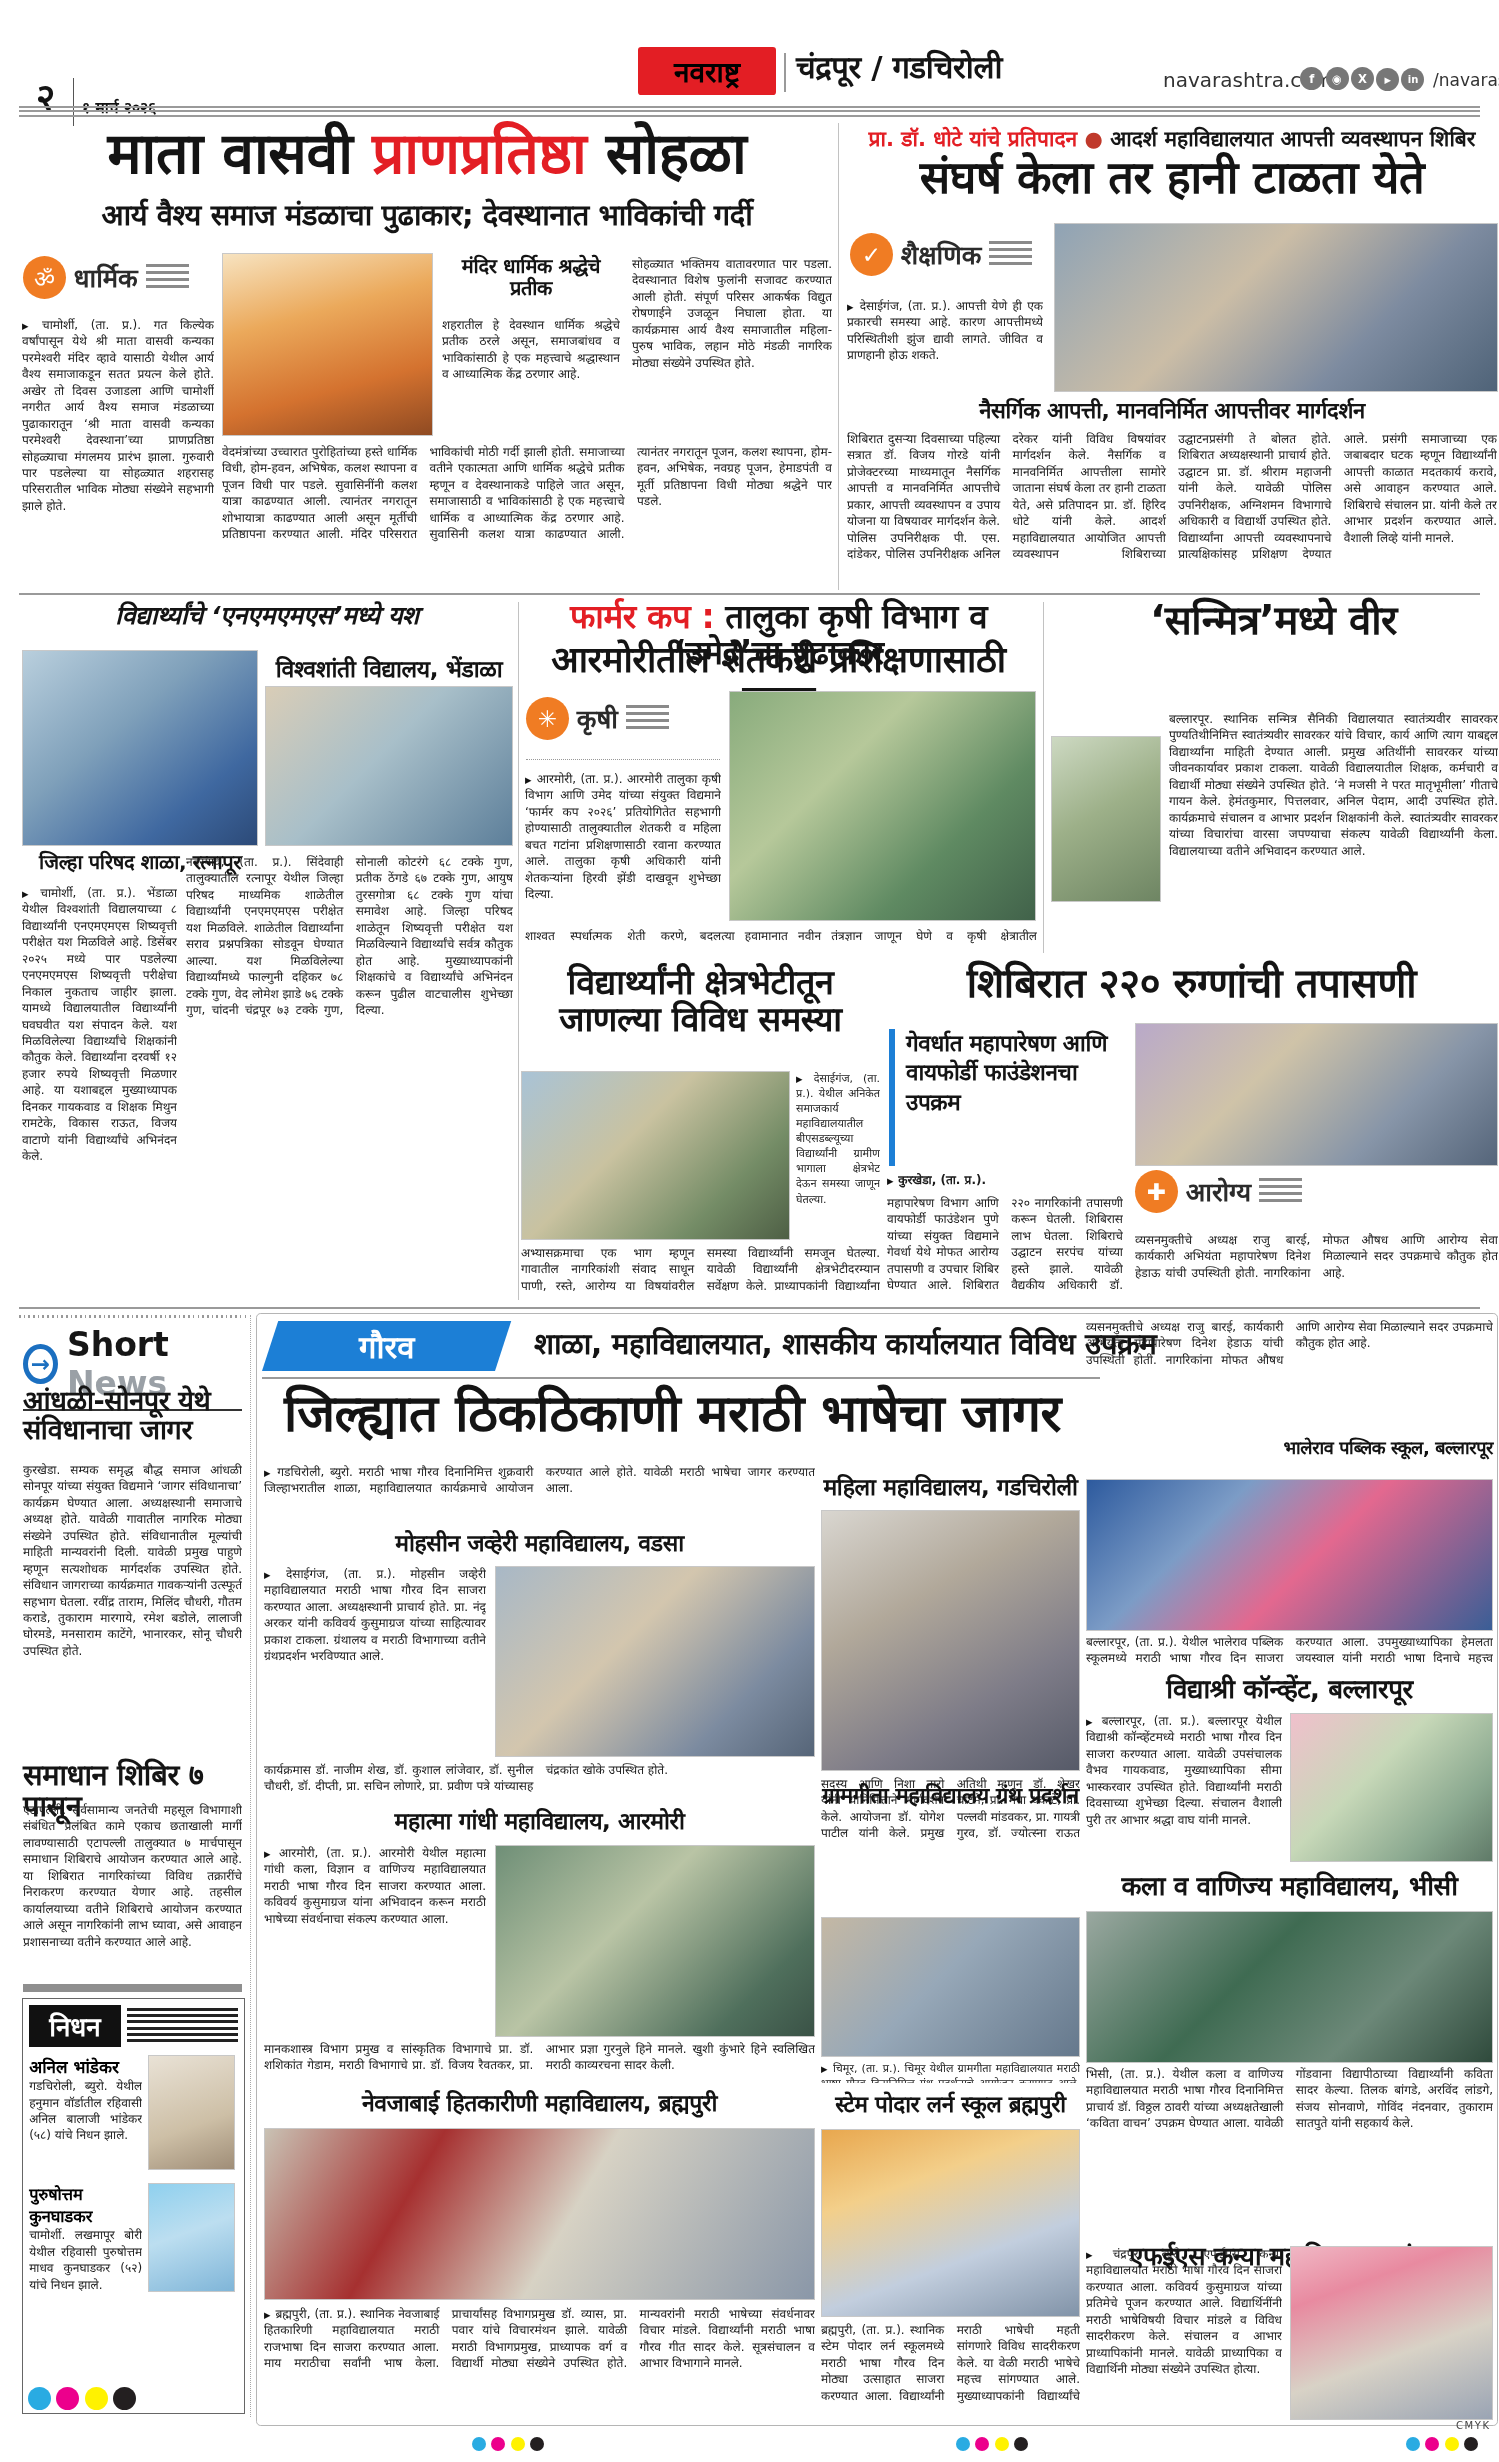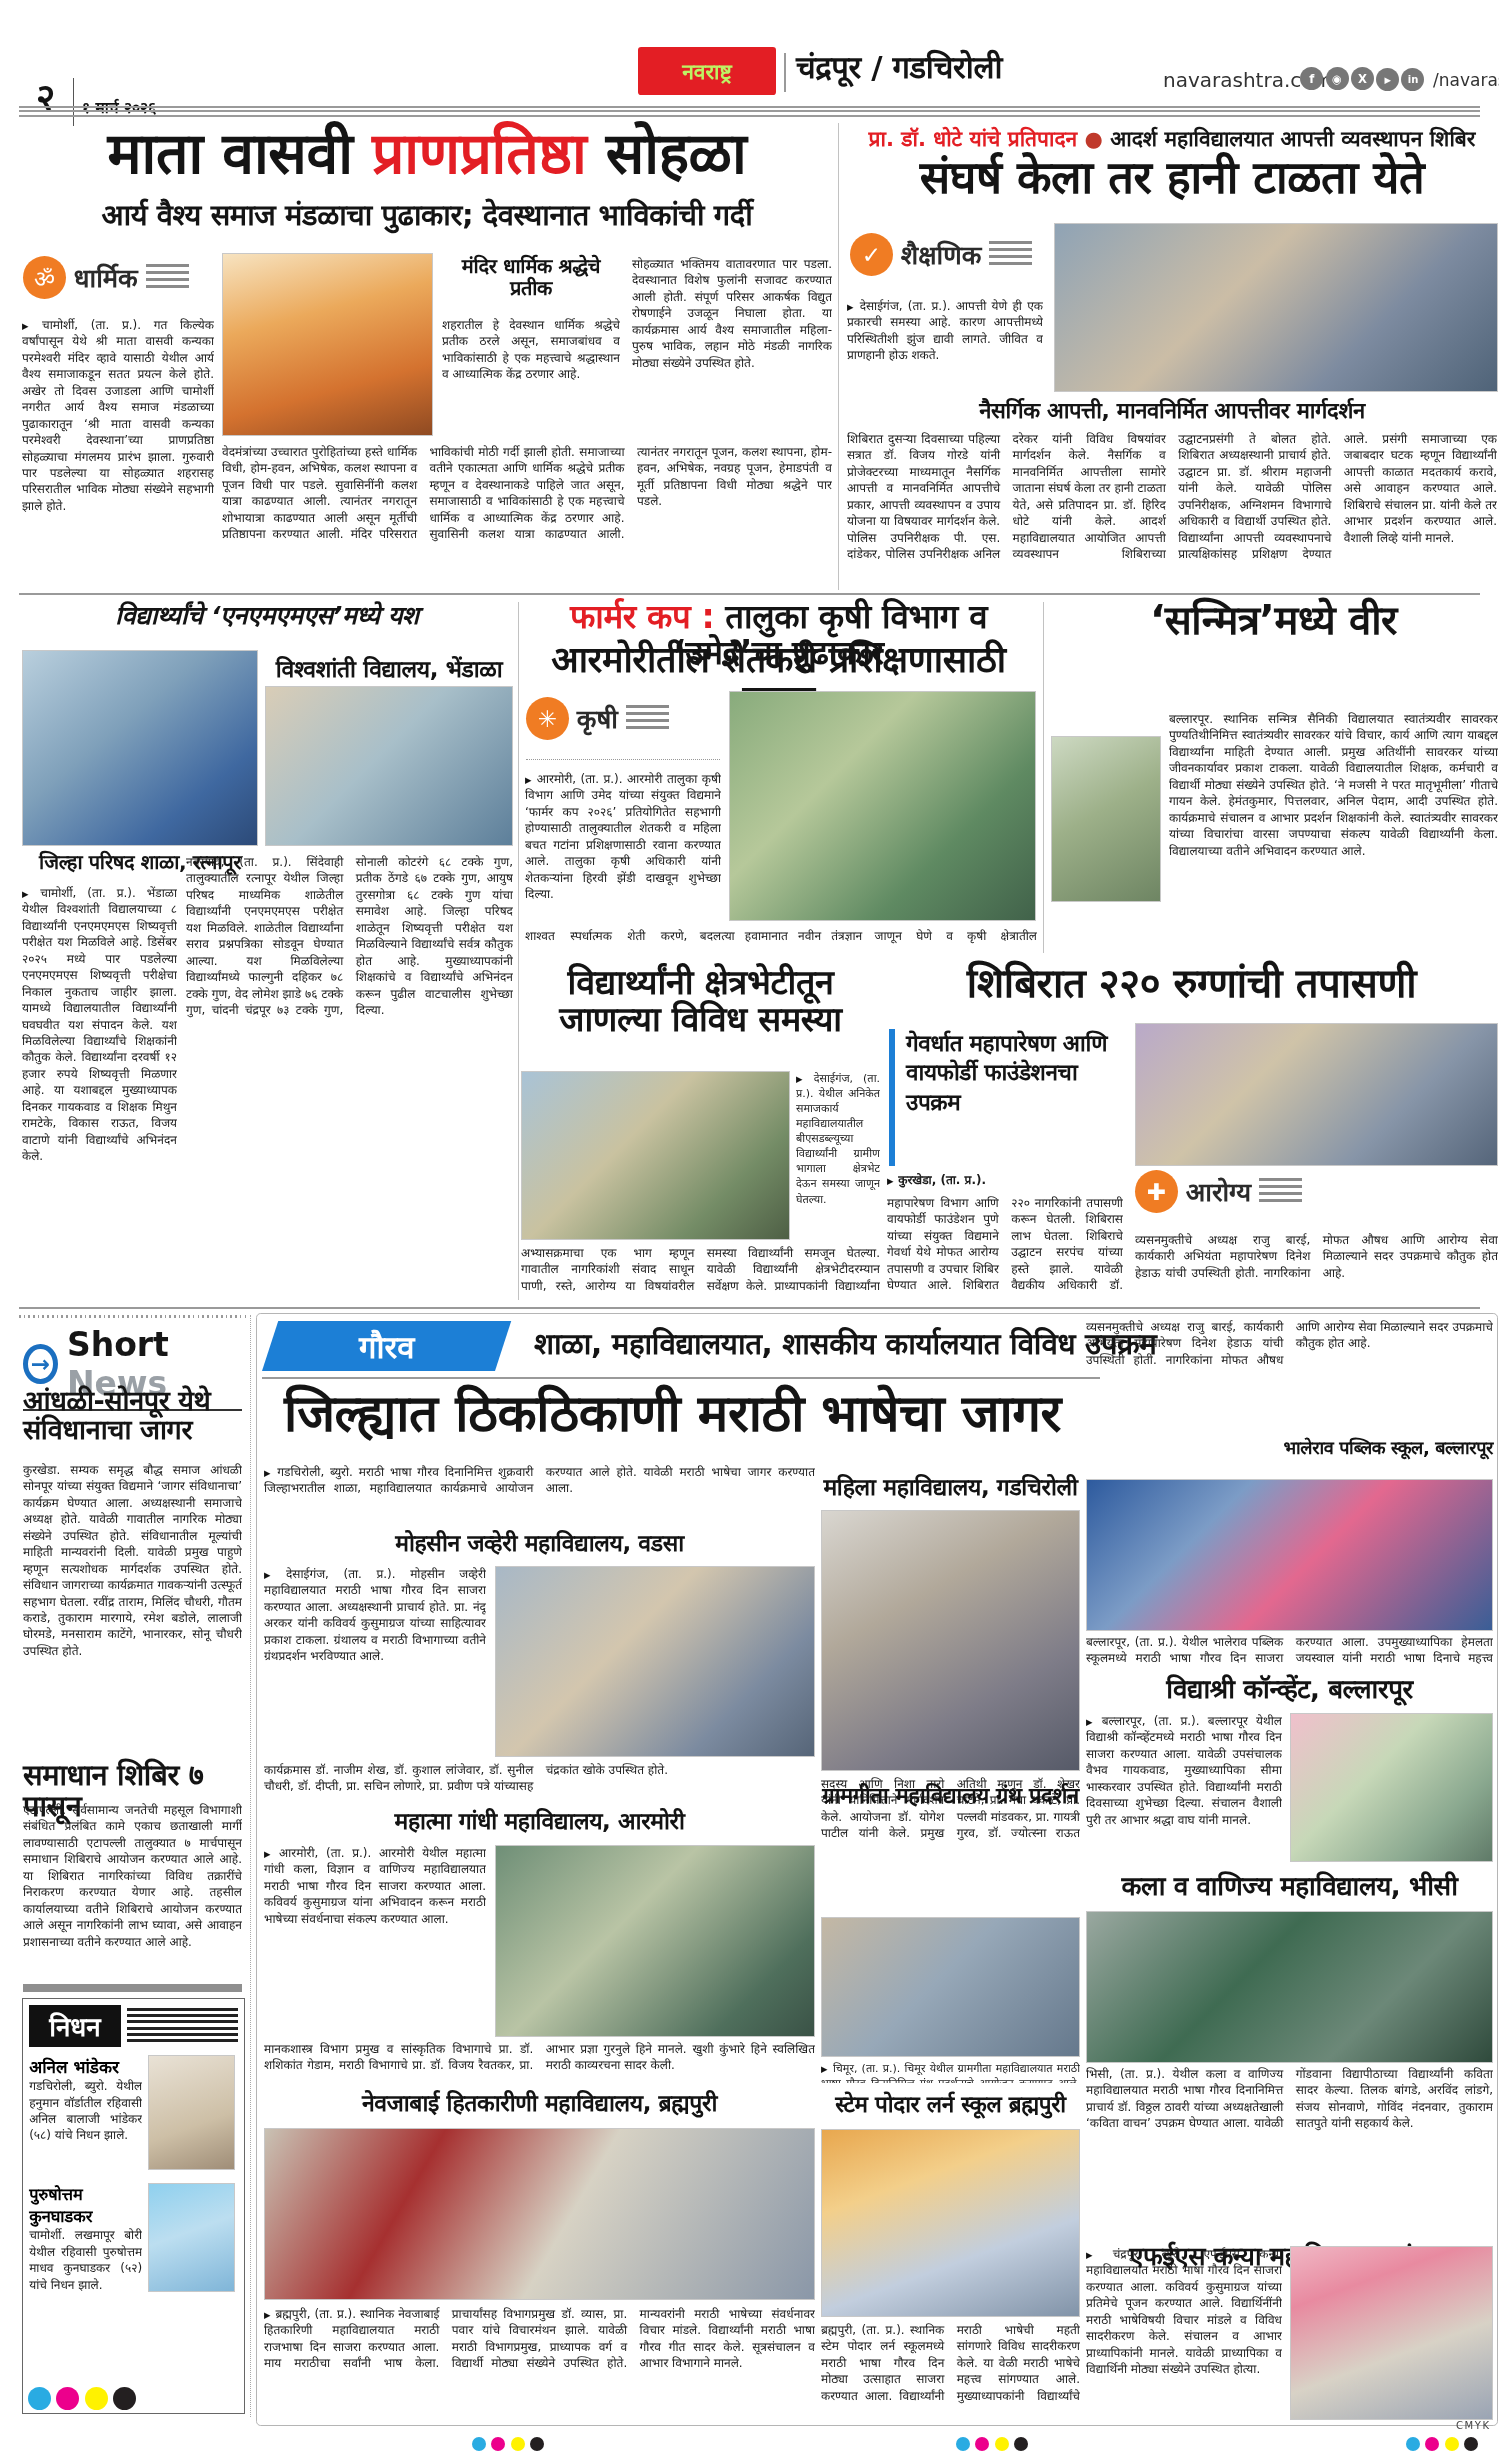--- a/index.html
+++ b/index.html
@@ -31,21 +31,21 @@
 </style>
 </head>
 <body>
 
 <div id="page">
 
   <div class="abs head" style="left:36px;top:78px;font-size:37px;">२</div>
   <div class="abs" style="left:73px;top:78px;width:0.8px;height:48px;background:#555;"></div>
   <div class="abs b" style="left:82px;top:96px;font-size:15.5px;color:#111;">१ मार्च २०२६</div>
   <div class="abs" style="left:638px;top:47px;width:138px;height:48px;background:#e31e24;border-radius:3.1px;display:flex;align-items:center;justify-content:center;">
-    <span class="b" style="color:#bef264;font-size:21px;">नवराष्ट्र</span>
+    <span class="b" style="color:#000000;font-size:28px;">नवराष्ट्र</span>
   </div>
   <div class="abs" style="left:784px;top:53px;width:1.6px;height:39px;background:#9a9a9a;"></div>
   <div class="abs head" style="left:796px;top:51px;font-size:31px;">चंद्रपूर / गडचिरोली</div>
   <div class="abs" style="left:1163px;top:68px;font-size:20px;color:#333;">navarashtra.com</div>
   <div class="abs" style="left:1298px;top:67px;">
     <span class="soc">f</span><span class="soc">◉</span><span class="soc">X</span><span class="soc" style="font-size:8.5px;">▶</span><span class="soc" style="font-size:10px;">in</span>
   </div>
   <div class="abs" style="left:1433px;top:70px;font-size:17px;color:#333;">/navarashtra</div>
   <div class="abs rule" style="left:19.4px;top:106px;width:1461px;height:1.6px;"></div>
   <div class="abs rule" style="left:19.4px;top:110px;width:1461px;height:1.6px;"></div>

